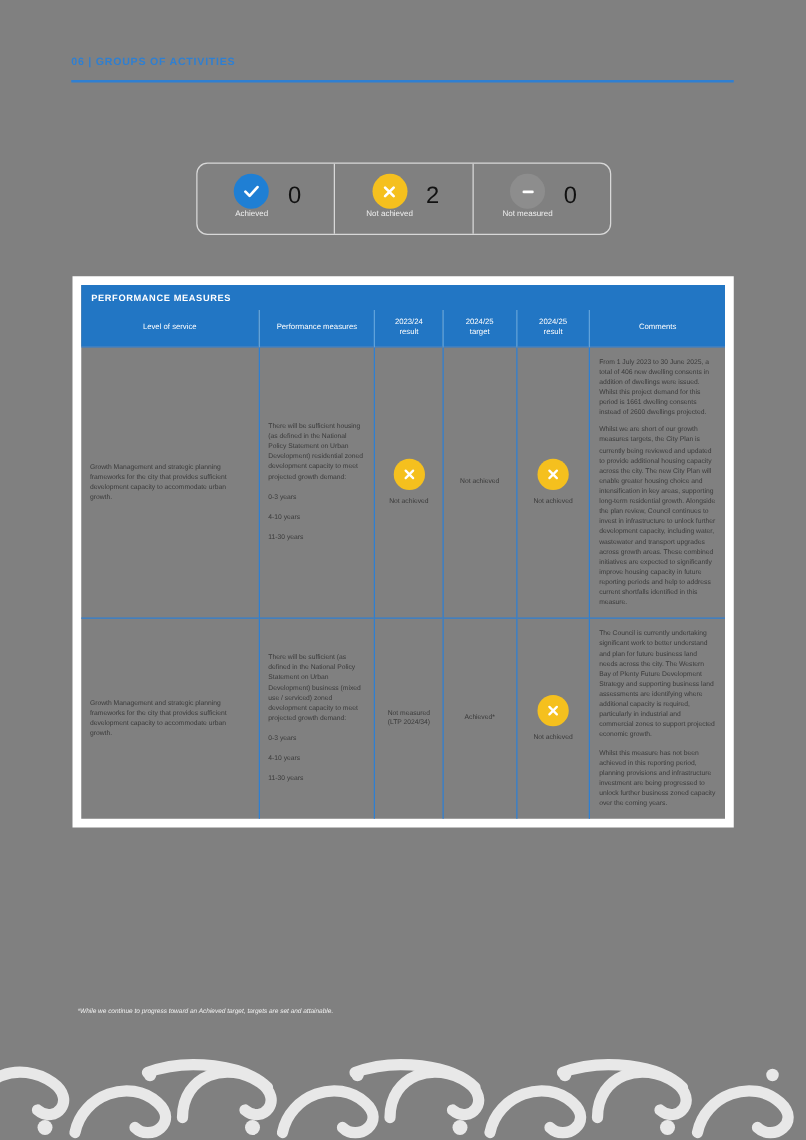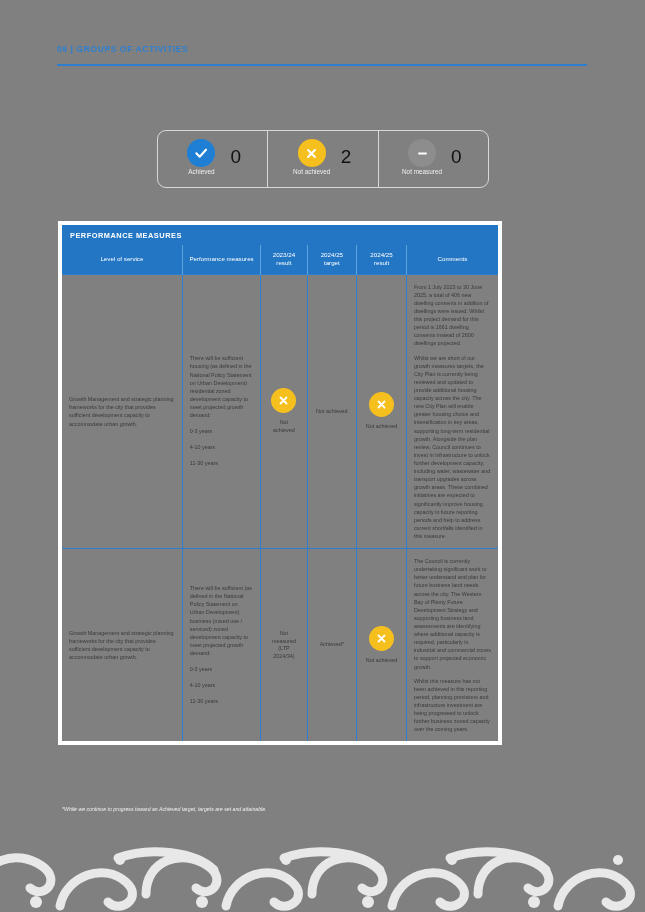--- a/index.html
+++ b/index.html
@@ -83,22 +83,22 @@
     color: #111;
     line-height: 1;
     margin-bottom: 6px;
   }
 
   
   #measures-table {
     position: absolute;
     left: 58px;
     top: 221px;
-    width: 444px;
-    border: 4px solid #ffffff;
+    width: 529px;
+    border: 7px solid #ffffff;
     box-sizing: border-box;
   }
   #table-title {
     background: #2276c4;
     color: #ffffff;
     font-size: 7.4px;
     font-weight: bold;
     letter-spacing: 0.5px;
     padding: 6px 8px 5px 8px;
   }

